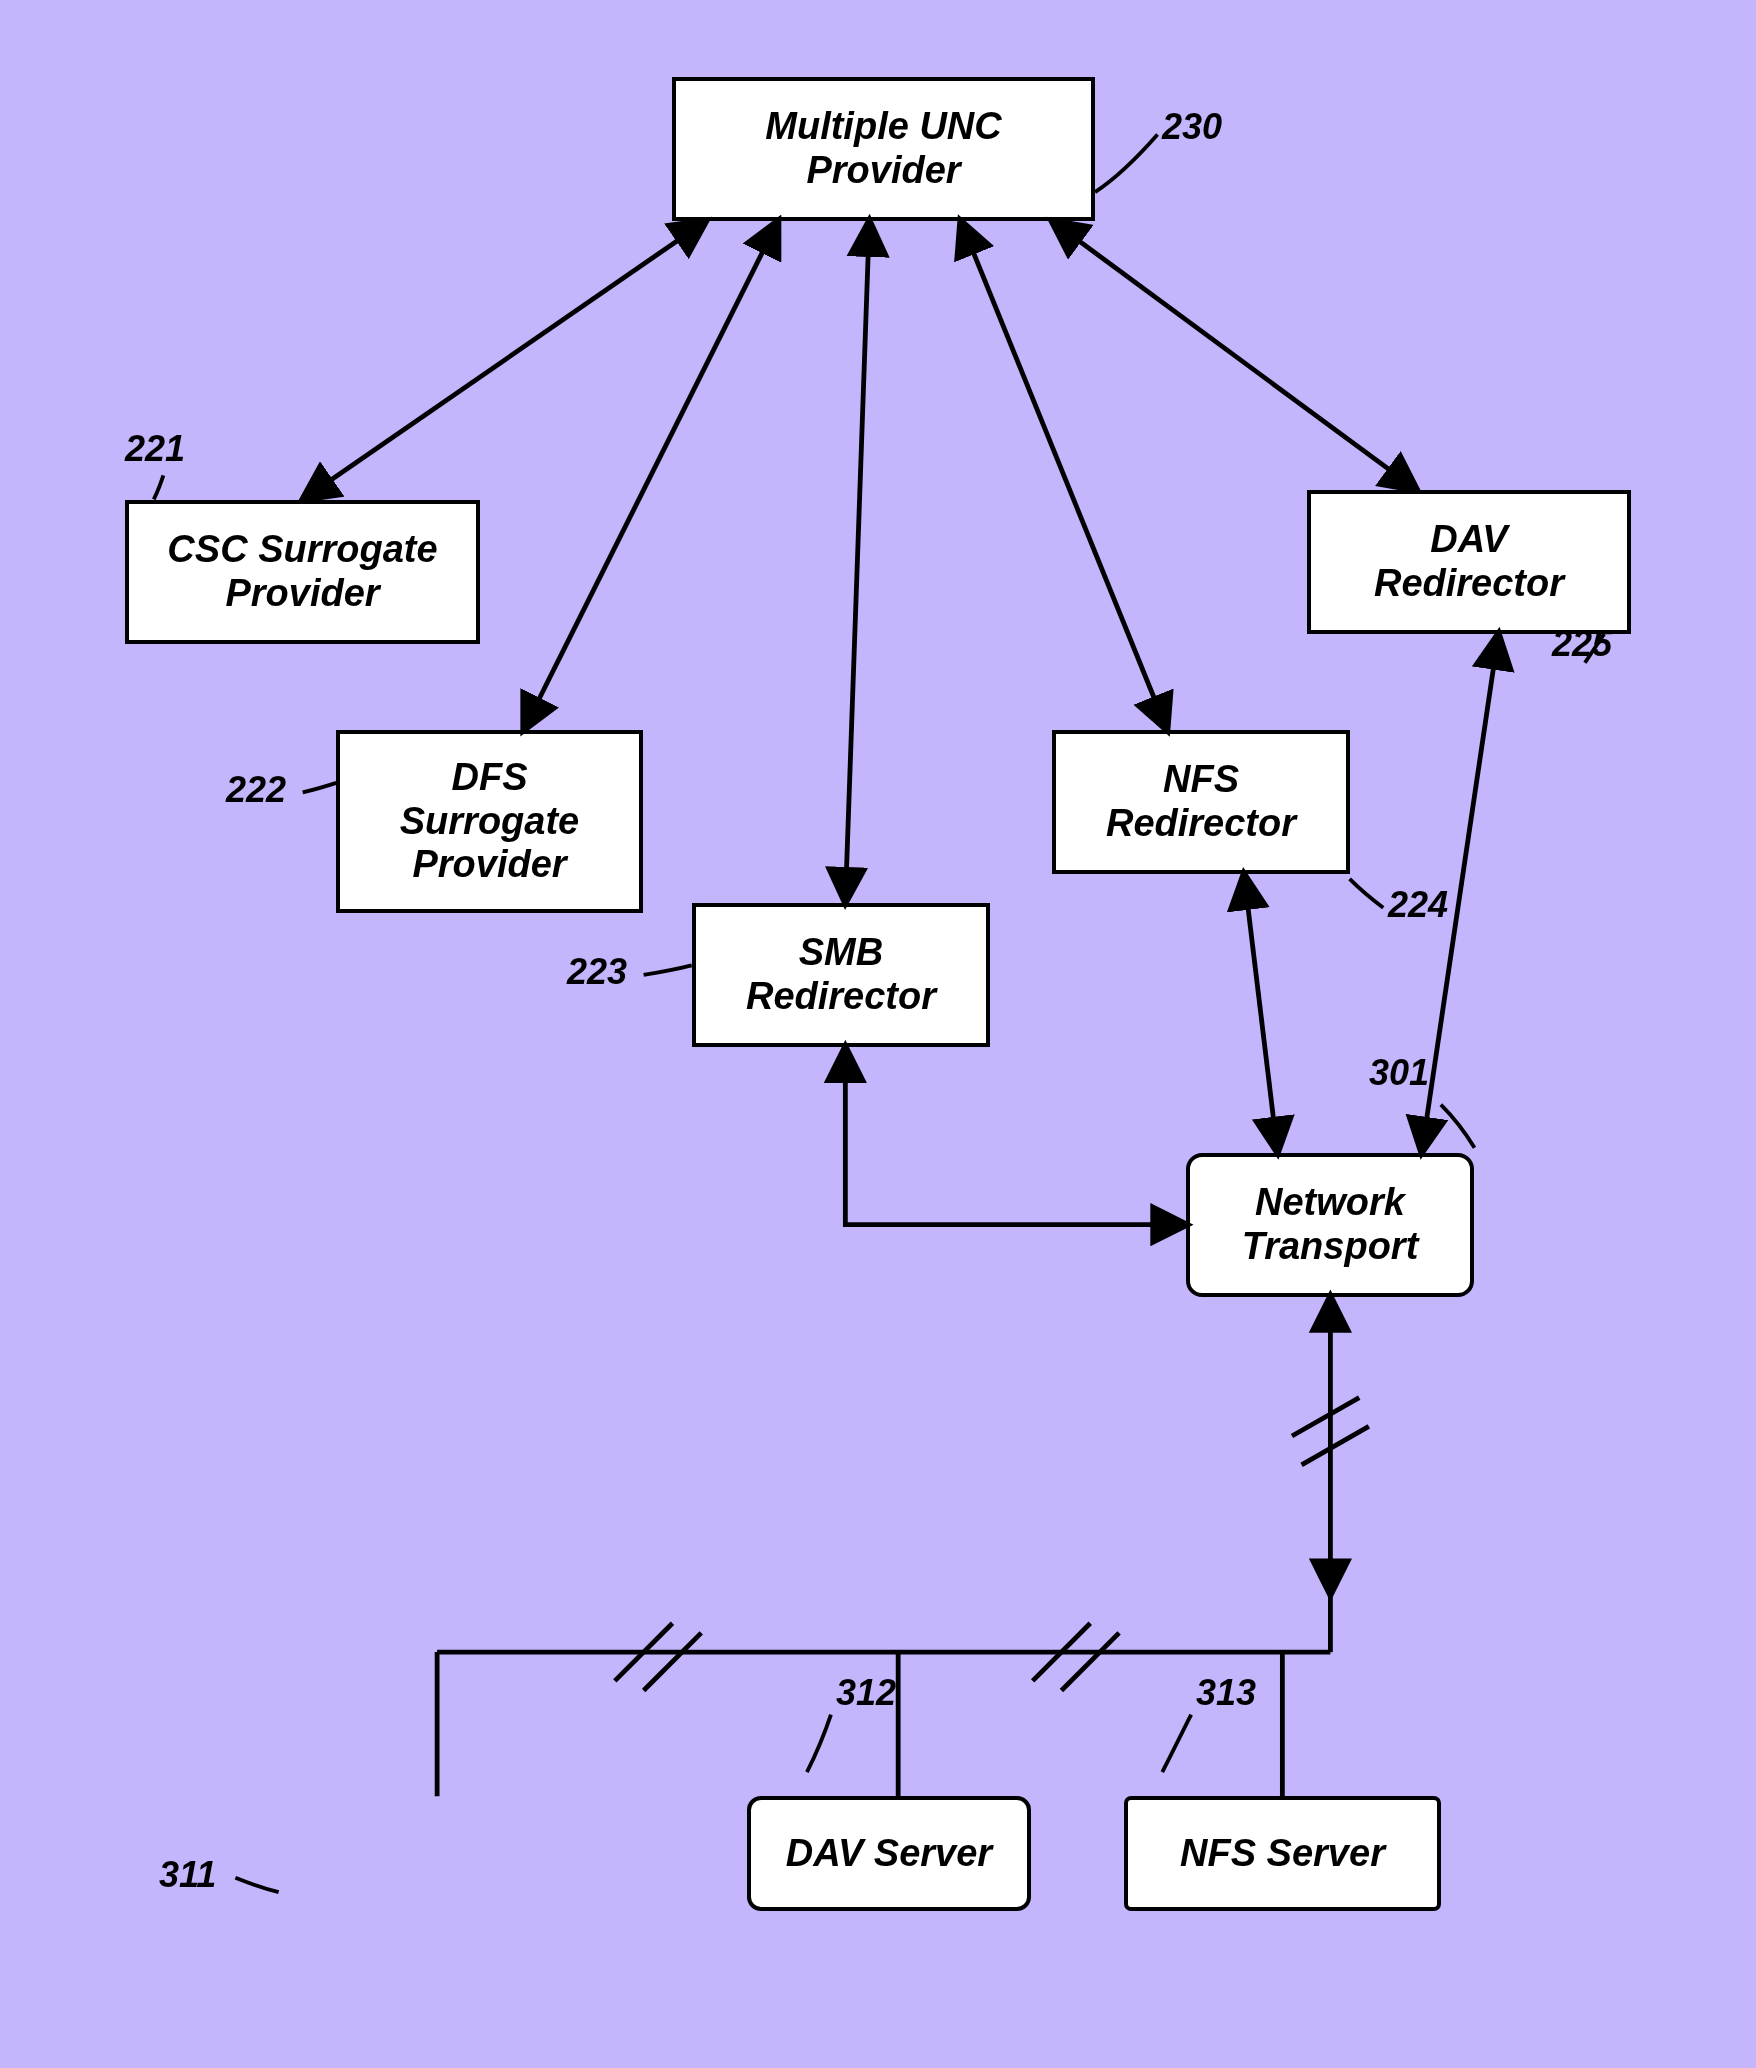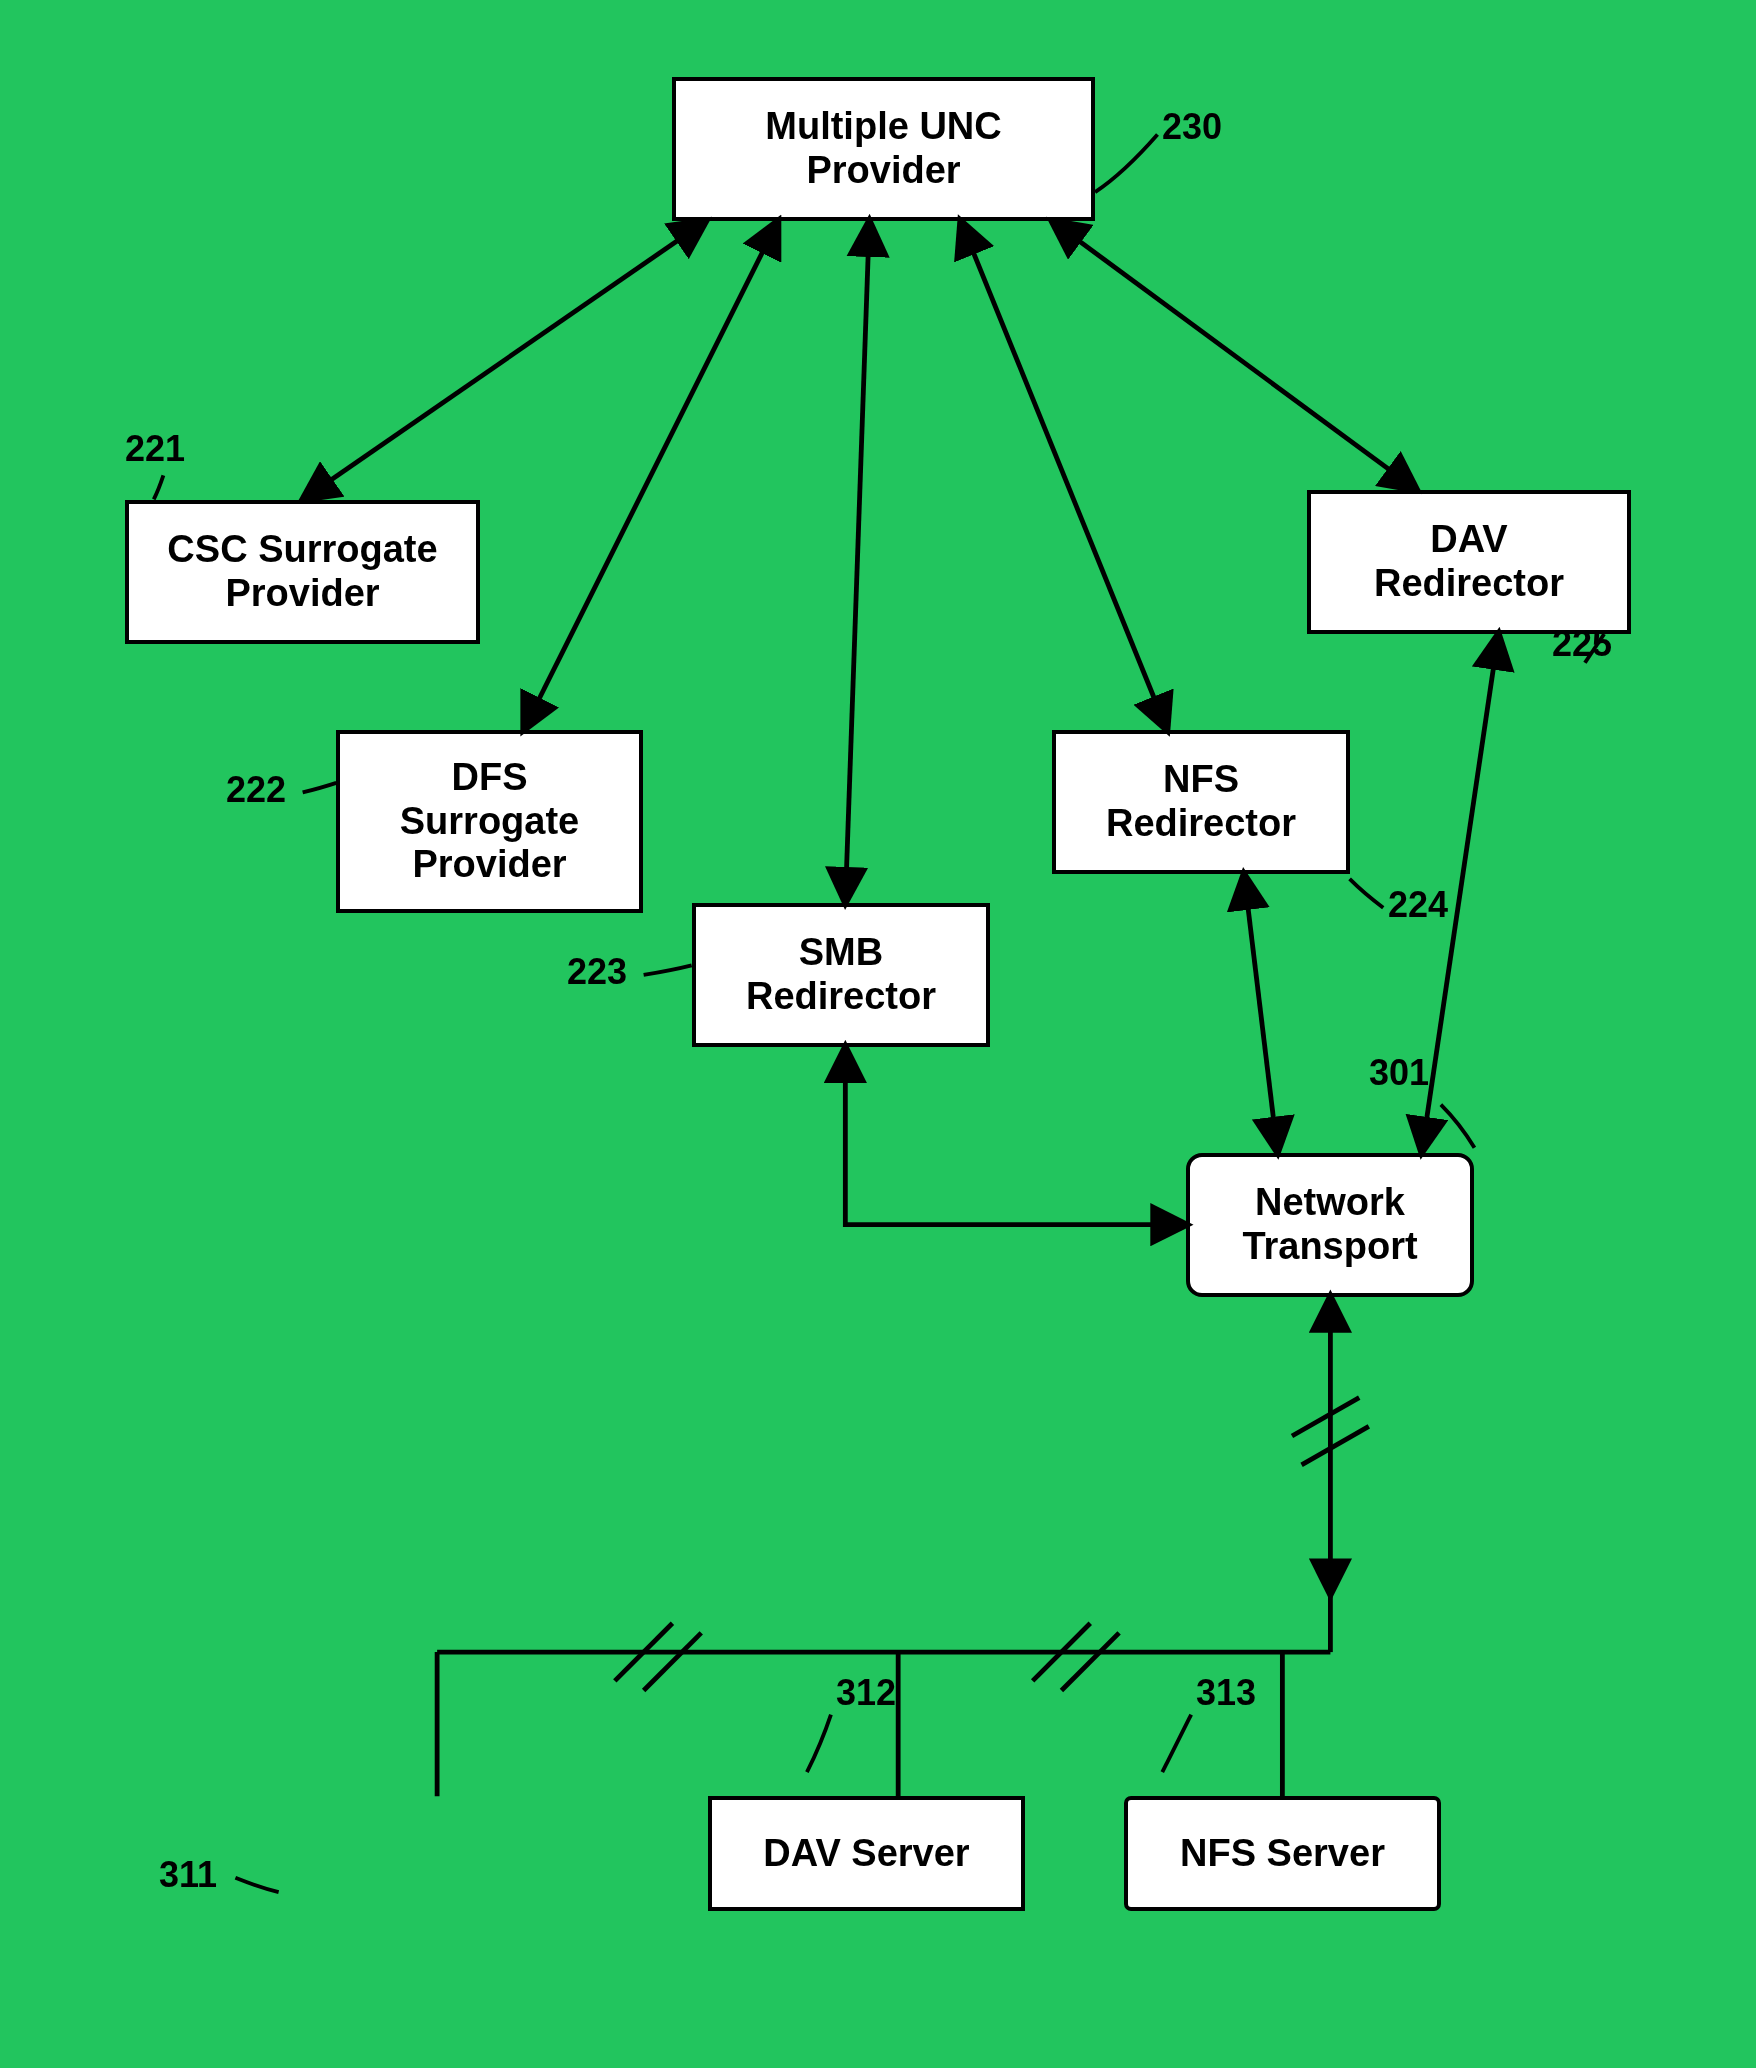--- a/index.html
+++ b/index.html
@@ -5,21 +5,22 @@
   html, body {
     margin: 0;
     padding: 0;
     background: #ffffff;
     font-family: Arial, Helvetica, sans-serif;
   }
   .canvas {
     position: relative;
     width: 1756px;
     height: 2068px;
-    background: #22c55e;
+    background: #c4b5fd;
+    font-style: italic;
   }
   .box {
     position: absolute;
     border: 4.8px solid #000;
     background: #fff;
     display: flex;
     align-items: center;
     justify-content: center;
     text-align: center;
     font-weight: 700;
@@ -70,21 +71,21 @@
 
   <div id="dav_redir" class="box" style="left:1307px; top:490px; width:324px; height:144px;">
     <span>DAV<br>Redirector</span>
   </div>
 
   <div id="net_trans" class="box" style="left:1186px; top:1153px; width:288px; height:144px;border-radius:16px;">
     <span>Network<br>Transport</span>
   </div>
 
 
-  <div id="dav_srv" class="box" style="left:708px; top:1796px; width:317px; height:115px;">
+  <div id="dav_srv" class="box" style="left:747px; top:1796px; width:284px; height:115px;border-radius:14px;">
     <span>DAV Server</span>
   </div>
 
   <div id="nfs_srv" class="box" style="left:1124px; top:1796px; width:317px; height:115px;border-radius:7px;">
     <span>NFS Server</span>
   </div>
 
   <div class="label" style="left:1162px; top:106px;">230</div>
   <div class="label" style="left:125px;  top:428px;">221</div>
   <div class="label" style="left:226px;  top:769px;">222</div>

